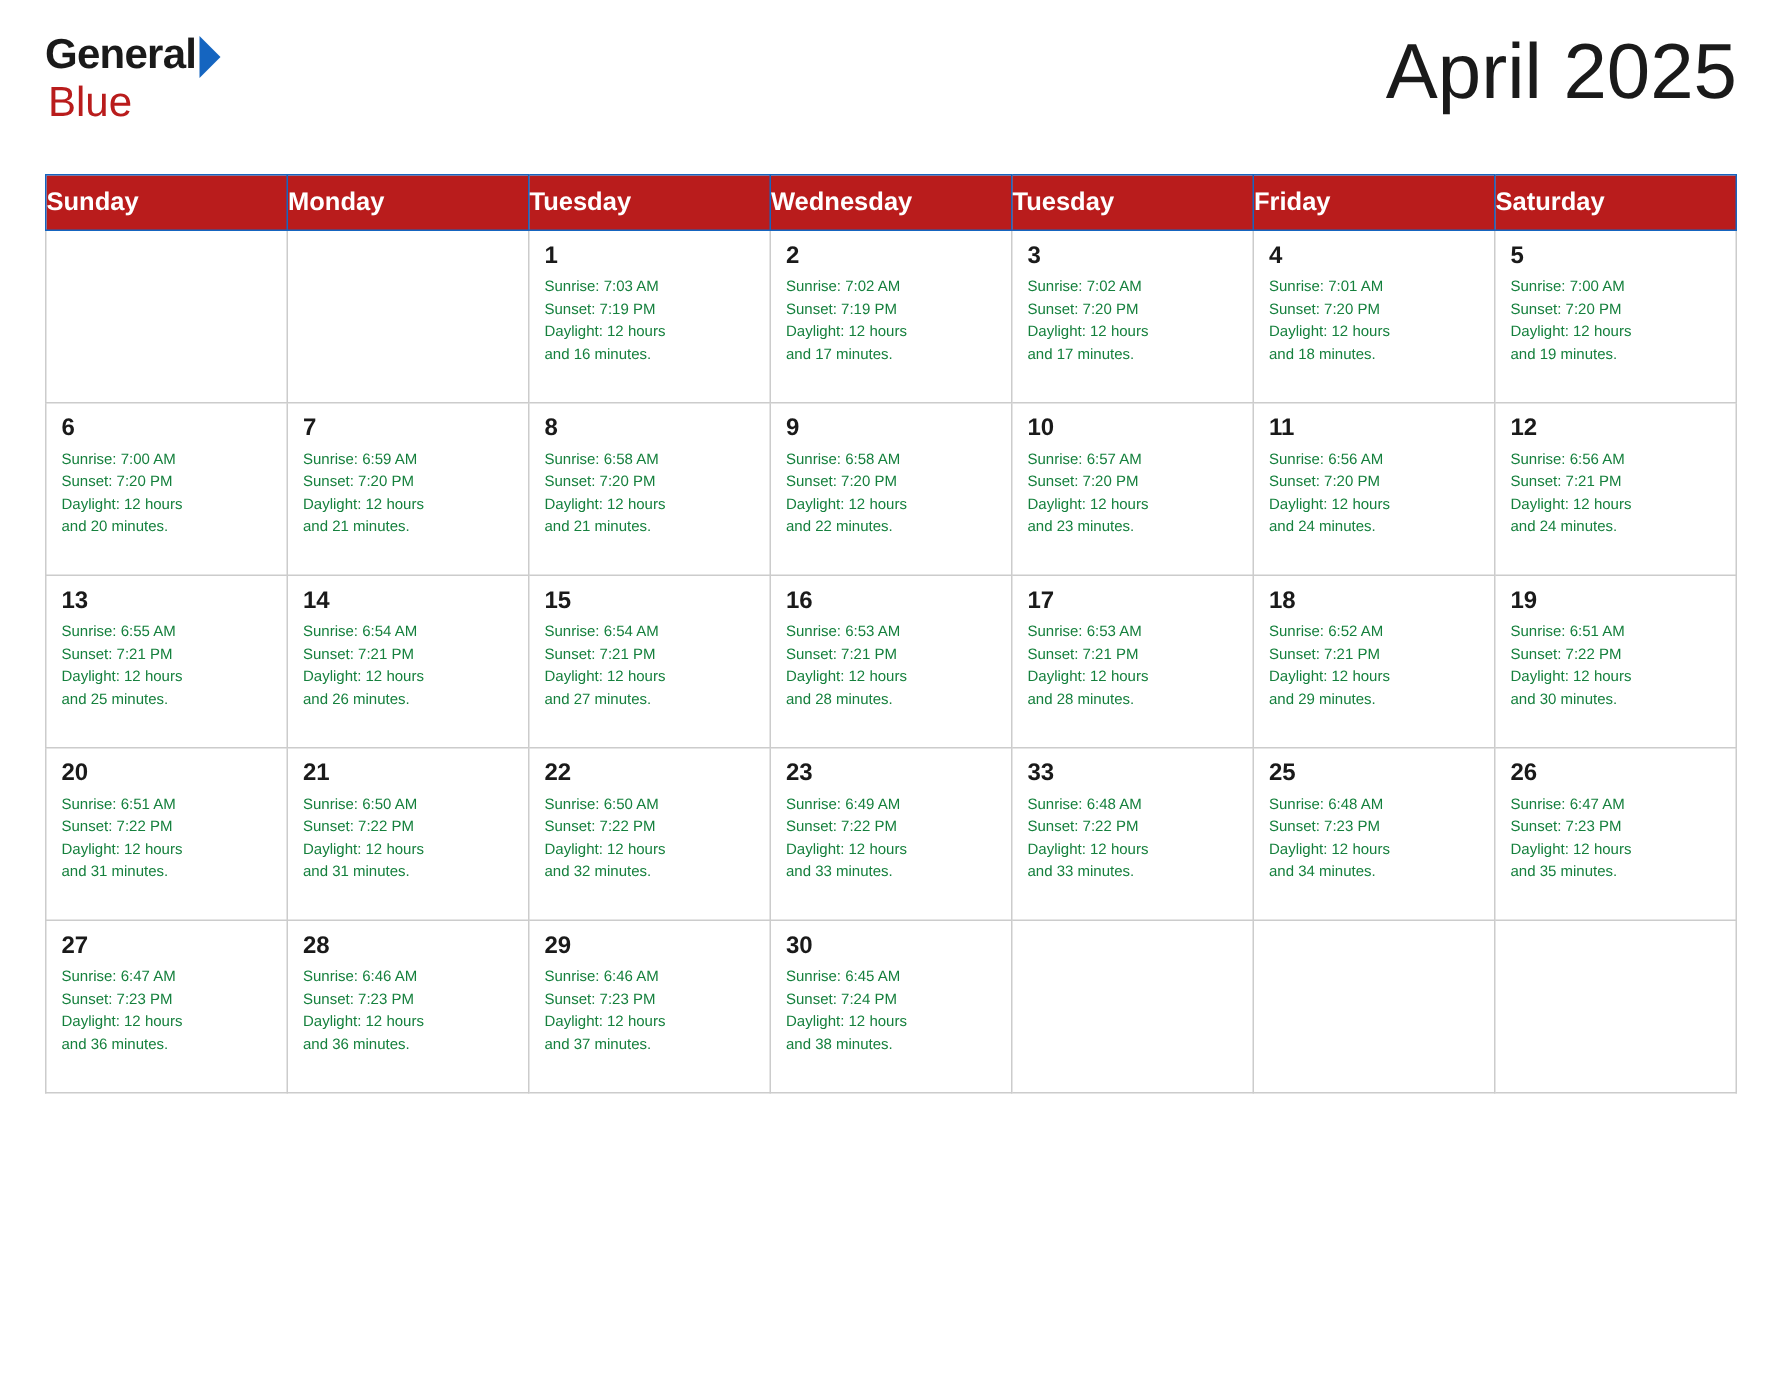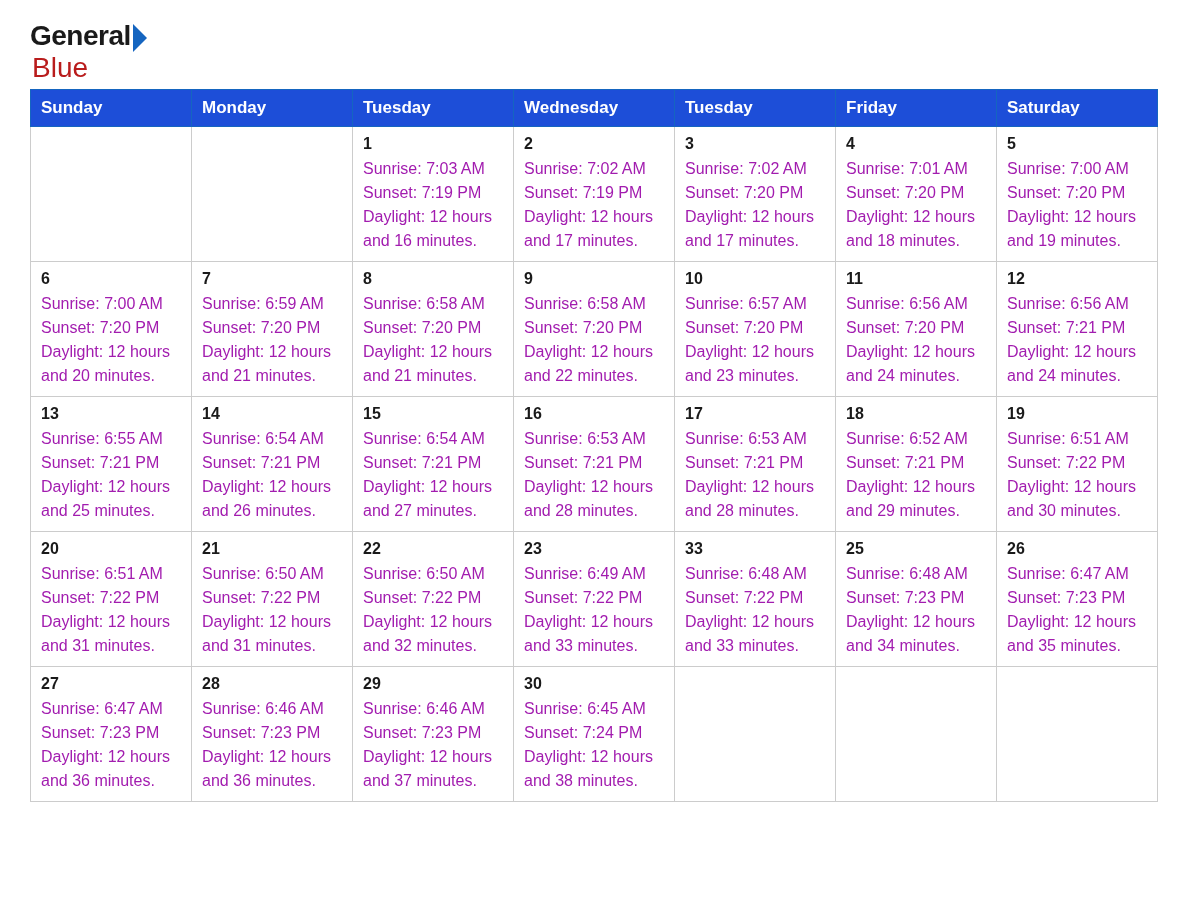--- a/index.html
+++ b/index.html
@@ -8,21 +8,21 @@
       background: #fff;
       color: #222;
       width: 1188px;
       min-height: 918px;
       padding: 20px 30px;
     }
     .header {
       display: flex;
       justify-content: space-between;
       align-items: flex-start;
-      margin-bottom: 5px;
+      margin-bottom: 32px;
     }
     .logo {
       display: flex;
       flex-direction: column;
       align-items: flex-start;
     }
     .logo-top {
       display: flex;
       align-items: center;
     }
@@ -60,25 +60,25 @@
       font-size: 22px;
       color: #444;
       margin-top: 4px;
     }
     .calendar {
       width: 100%;
       border-collapse: collapse;
       table-layout: fixed;
     }
     .calendar thead tr th {
-      background: #1d4ed8;
+      background: #b91c1c;
       color: #fff;
       font-size: 17px;
       font-weight: bold;
-      padding: 8px 10px;
+      padding: 8px 0;
       text-align: left;
       border: 1px solid #1565c0;
     }
     .calendar tbody tr td {
       vertical-align: top;
       border: 1px solid #ccc;
       padding: 8px 10px;
       min-height: 110px;
       height: 115px;
       font-size: 13px;
@@ -89,40 +89,41 @@
       background: #fff;
     }
     .day-number {
       font-size: 16px;
       font-weight: bold;
       color: #1a1a1a;
       display: block;
       margin-bottom: 4px;
     }
     .day-info {
-      font-size: 16px;
-      color: #a21caf;
+      font-size: 10px;
+      color: #15803d;
       line-height: 1.5;
     }
     .row-border-top td {
       border-top: 2px solid #1565c0;
     }
   </style>
 </head>
 <body>
 
 <div class="header">
   <div class="logo">
     <div class="logo-top">
       <span class="logo-general">General</span>
       <div class="logo-arrow"></div>
     </div>
     <span class="logo-blue">Blue</span>
   </div>
   <div class="title-block">
+    <div class="month-year">April 2025</div>
   </div>
 </div>
 
 <table class="calendar">
   <thead>
     <tr>
     <th>Sunday</th>
         <th>Monday</th>
         <th>Tuesday</th>
         <th>Wednesday</th>

